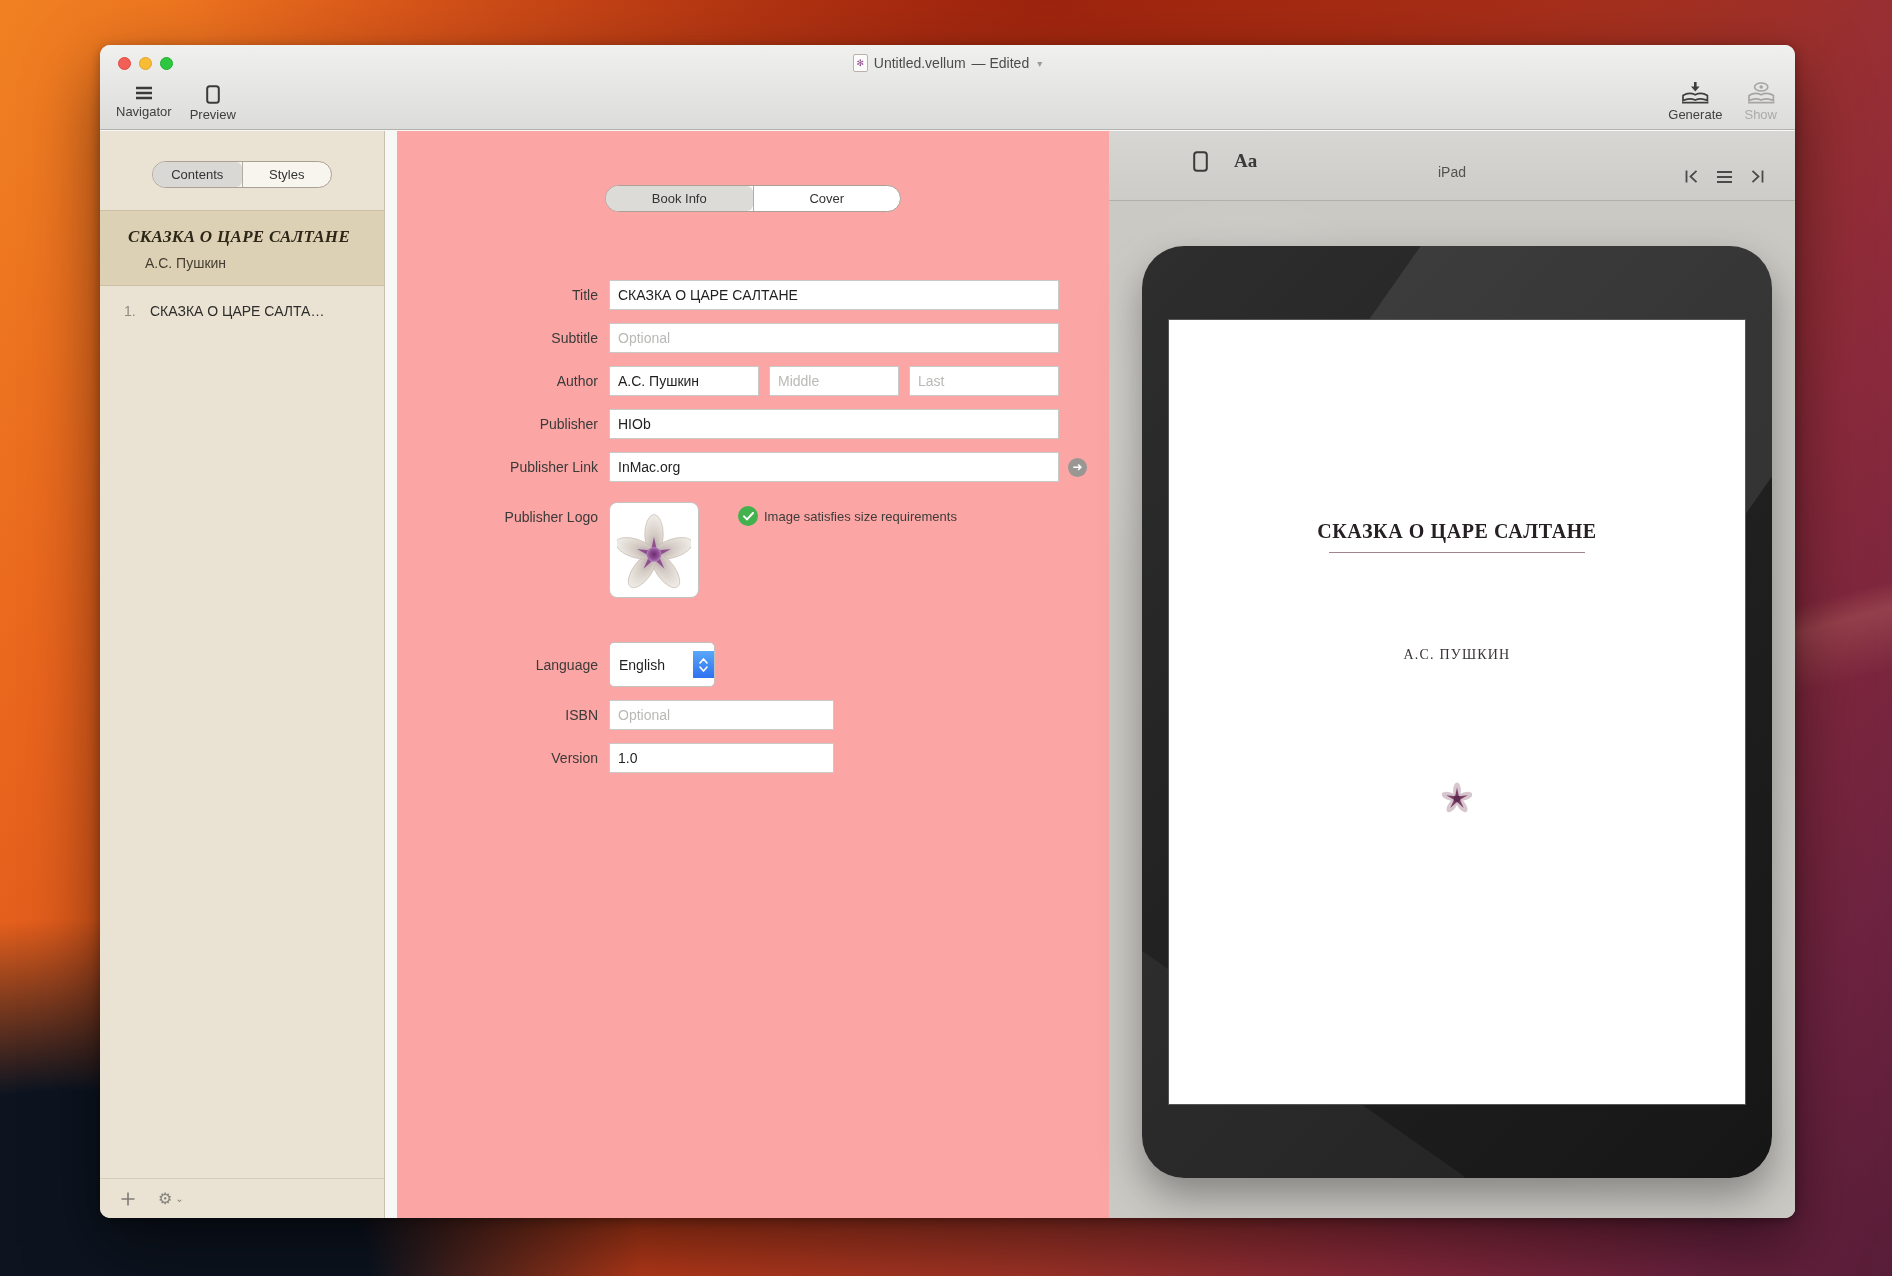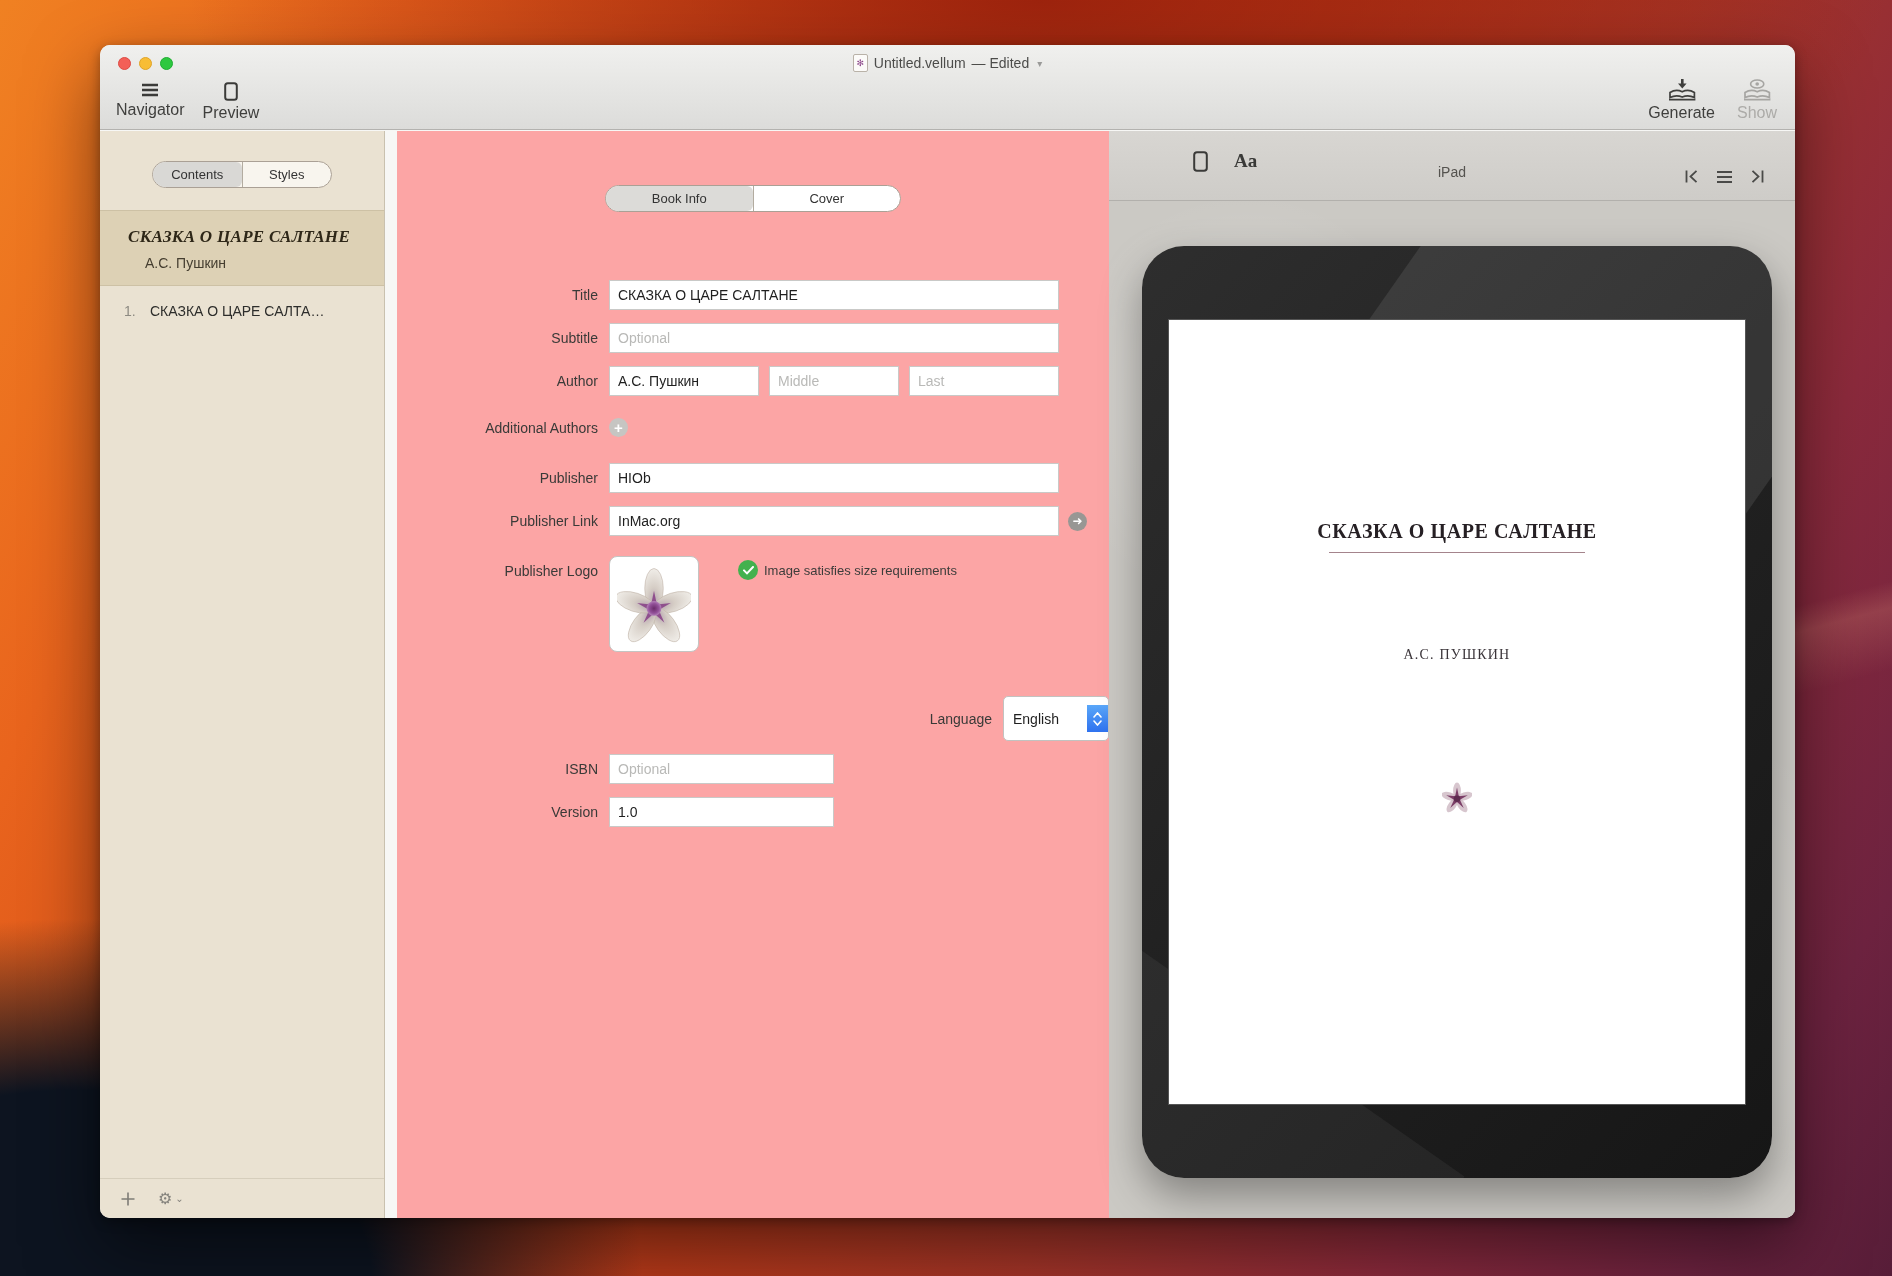--- a/index.html
+++ b/index.html
@@ -33,21 +33,21 @@
   .light.green { background:#2dc83f; border:1px solid #1fae32; }
   .win-title {
     position:absolute; top:9px; left:0; right:0; text-align:center;
     font-size:14px; color:#4c4c4a; display:flex; justify-content:center; align-items:center; gap:6px;
   }
   .doc-icon { width:15px; height:18px; background:#fcfbf9; border:1px solid #b9b2a8; border-radius:2px;
     display:flex; align-items:center; justify-content:center; font-size:9px; color:#8a4589; }
   .title-chevron { font-size:10px; color:#9a9a98; margin-left:2px; }
 
   .tb-btn { display:flex; flex-direction:column; align-items:center; gap:3px; cursor:default; }
-  .tb-label { font-size:16px; color:#3f3f3d; }
+  .tb-label { font-size:13px; color:#3f3f3d; }
   .tb-btn.disabled .tb-label { color:#acaba8; }
   .toolbar-left { position:absolute; left:16px; bottom:7px; display:flex; gap:18px; }
   .toolbar-right { position:absolute; right:18px; bottom:7px; display:flex; gap:22px; }
 
   
   .content { position:absolute; top:86px; bottom:0; left:0; right:0; display:flex; }
 
   
   .sidebar { width:285px; background:#eae2d2; border-right:1px solid #c9c1af; position:relative; }
   .seg { display:flex; border:1px solid #aaa095; border-radius:14px; overflow:hidden; height:27px;
@@ -239,24 +239,20 @@
           <label class="flabel">Subtitle</label>
           <input class="fi w450" type="text" placeholder="Optional" style="">
         </div>
         <div class="frow">
           <label class="flabel">Author</label>
           <input class="fi" style="width: 150px;" type="text" value="А.С. Пушкин">
           <input class="fi author-gap" style="width: 130px;" type="text" placeholder="Middle">
           <input class="fi author-gap" style="width: 150px;" type="text" placeholder="Last">
         </div>
 
-        <div class="frow" style="margin-top:22px; margin-bottom:26px;">
-          <label class="flabel">Additional Authors</label>
-          <span class="round-btn">+</span>
-        </div>
 
         <div class="frow">
           <label class="flabel">Publisher</label>
           <input class="fi w450" type="text" value="HIOb" style="">
         </div>
         <div class="frow">
           <label class="flabel">Publisher Link</label>
           <input class="fi w450" type="text" value="InMac.org" style="">
           <span class="arrow-btn">➜</span>
         </div>
@@ -297,21 +293,21 @@
           <div class="logo-status">
             <span class="check-circle">
               <svg width="11" height="9" viewBox="0 0 11 9">
                   <path d="M1 4.4 L4 7.4 L10 1" fill="none" stroke="#fff" stroke-width="2" stroke-linecap="round"></path>
                 </svg>
             </span>
             <span class="status-text">Image satisfies size requirements</span>
           </div>
         </div>
 
-        <div class="frow" style="margin-top:44px;justify-content:flex-end;">
+        <div class="frow" style="margin-top:44px;">
           <label class="flabel">Language</label>
           <div class="popup">
             <span class="popup-val">English</span>
             <span class="stepper">
               <svg width="9" height="6" viewBox="0 0 9 6">
                   <path d="M1 5 L4.5 1 L8 5" fill="none" stroke="#fff" stroke-width="1.6" stroke-linecap="round"></path>
                 </svg>
               <svg width="9" height="6" viewBox="0 0 9 6">
                   <path d="M1 1 L4.5 5 L8 1" fill="none" stroke="#fff" stroke-width="1.6" stroke-linecap="round"></path>
                 </svg>

